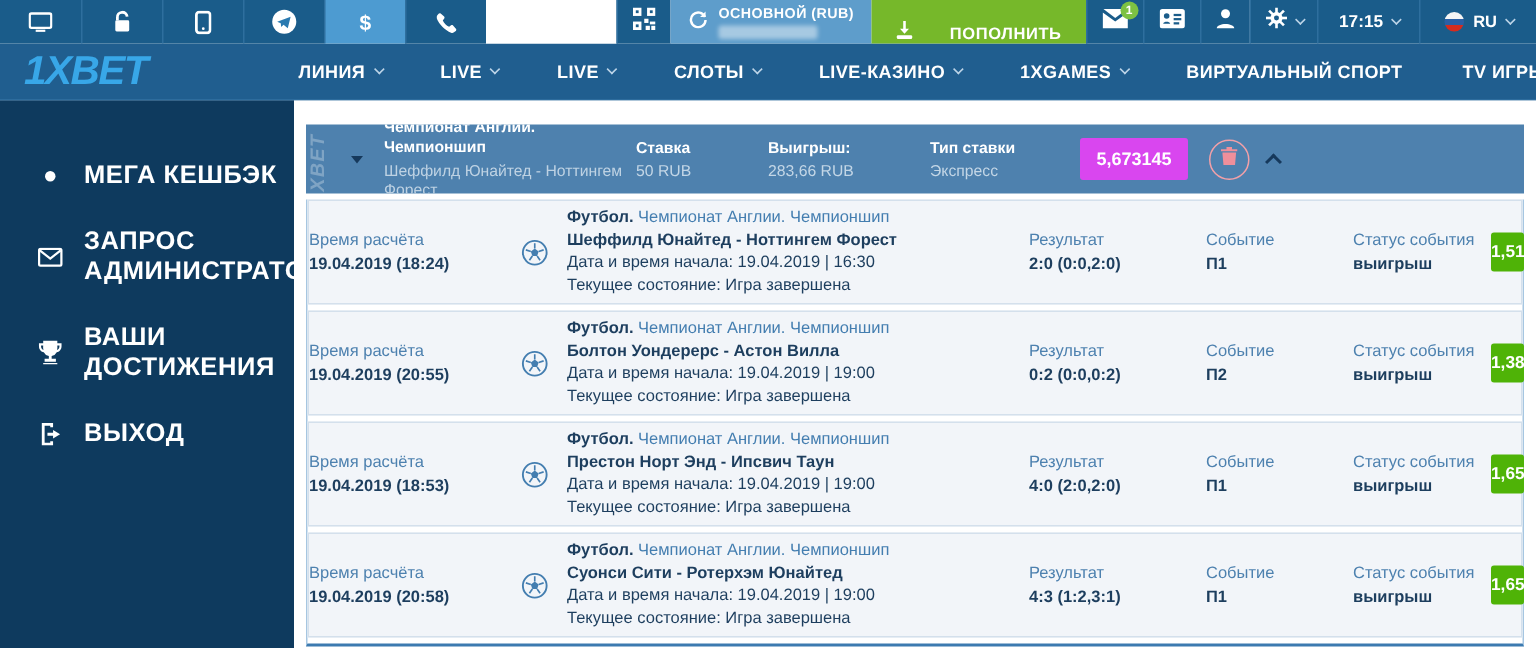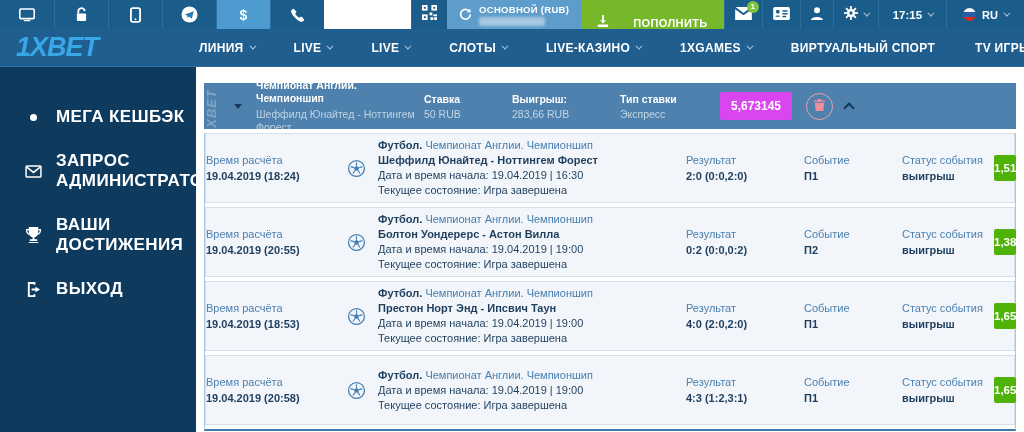--- a/index.html
+++ b/index.html
@@ -456,20 +456,21 @@
           </div>
           <span class="ball">
             <svg width="19" height="19" viewBox="0 0 24 24">
                 <circle cx="12" cy="12" r="10" fill="none" stroke="currentColor" stroke-width="1.6"></circle>
                 <polygon points="12,8.5 15.3,10.9 14,14.7 10,14.7 8.7,10.9" fill="currentColor"></polygon>
                 <path d="M12 8.5V4 M15.3 10.9l4.2-1.3 M14 14.7l2.5 3.6 M10 14.7l-2.5 3.6 M8.7 10.9 4.5 9.6" stroke="currentColor" stroke-width="1.4" fill="none"></path>
               </svg>
             </span>
           <div class="bmain">
             <div class="l"><span class="sport">Футбол.</span> <span class="league-link">Чемпионат Англии. Чемпионшип</span></div>
+            <div class="l match">Суонси Сити - Ротерхэм Юнайтед</div>
             <div class="l meta">Дата и время начала: 19.04.2019 | 19:00</div>
             <div class="l meta">Текущее состояние: Игра завершена</div>
           </div>
           <div class="bcol-res">
             <div class="blabel">Результат</div>
             <div class="bvalue">4:3 (1:2,3:1)</div>
           </div>
           <div class="bcol-ev">
             <div class="blabel">Событие</div>
             <div class="bvalue">П1</div>

